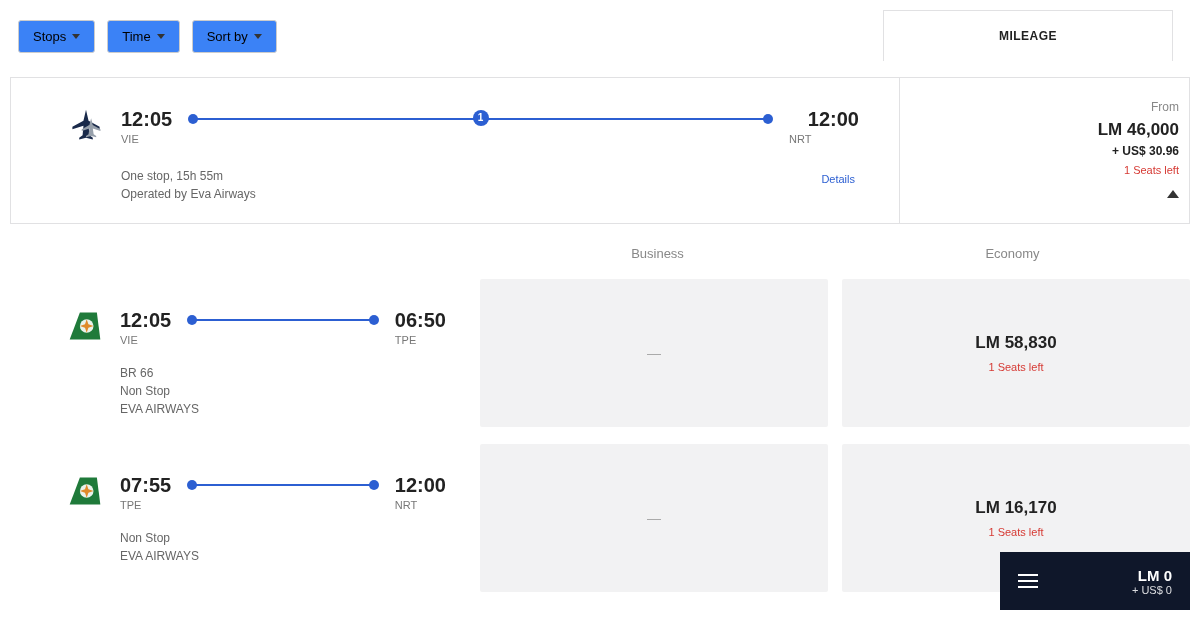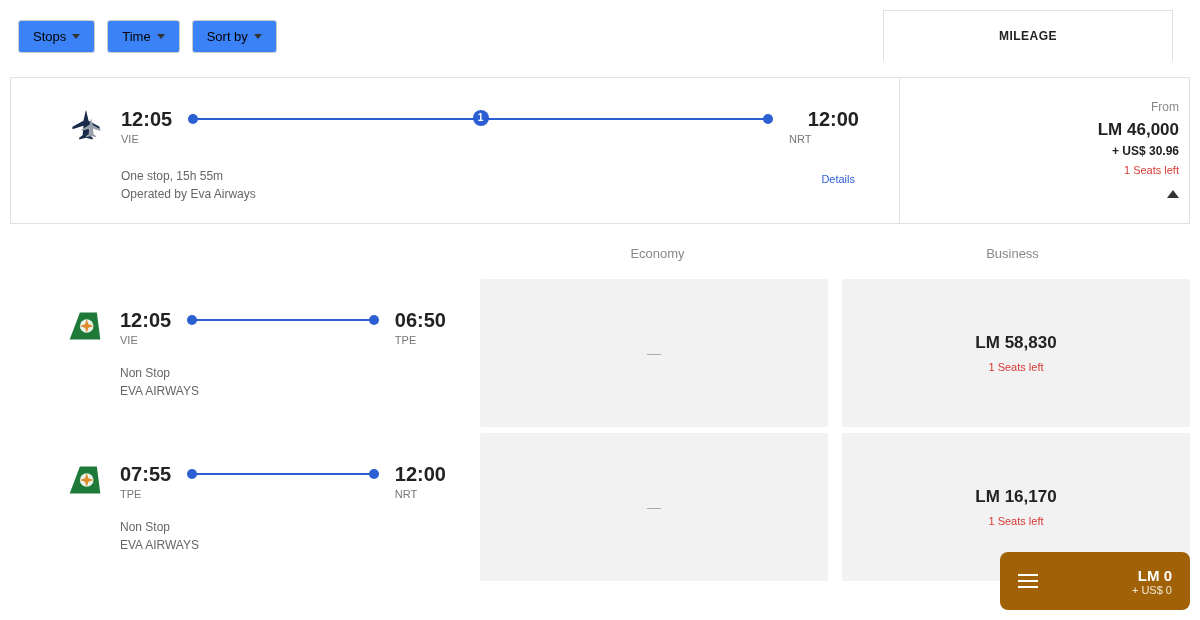--- a/index.html
+++ b/index.html
@@ -45,21 +45,21 @@
   .tail-icon { width: 34px; height: 34px; flex-shrink: 0; }
   .seg-main { flex: 1; }
   .seg-line-wrap { position: relative; height: 30px; flex: 1; margin: 0 18px; }
   .seg-line-wrap .rail { position: absolute; left: 0; right: 0; top: 6px; height: 2px; background: #2c5fd2; }
 
   .fare-card { flex: 1; background: #f2f2f3; border-radius: 2px; height: 148px; display: flex; flex-direction: column; align-items: center; justify-content: center; }
   .fare-card.empty .dash { color: #aaa; font-size: 14px; }
   .fare-card .price { font-size: 17px; font-weight: 600; }
   .fare-card .seats { font-size: 11px; color: #d63a34; margin-top: 8px; }
 
-  .cart-float { position: absolute; right: 10px; bottom: 10px; background: #a16207; color: #fff; width: 190px; height: 58px; border-radius: 8px; display: flex; align-items: center; padding: 0 18px; gap: 20px; }
+  .cart-float { position: absolute; right: 10px; bottom: 10px; background: #0f172a; color: #fff; width: 190px; height: 58px; border-radius: 0; display: flex; align-items: center; padding: 0 18px; gap: 20px; }
   .hamburger { width: 20px; display: flex; flex-direction: column; gap: 4px; }
   .hamburger span { height: 2px; background: #fff; }
   .cart-text { flex: 1; text-align: right; }
   .cart-main { font-size: 15px; font-weight: 700; }
   .cart-sub { font-size: 11px; opacity: 0.85; }
 </style>
 </head>
 <body>
 
 <div class="filter-bar">
@@ -121,22 +121,22 @@
     <div class="from-lbl">From</div>
     <div class="price-main">LM 46,000</div>
     <div class="price-sub">+ US$ 30.96</div>
     <div class="seats-left">1 Seats left</div>
     <div style="margin-top:8px;"><span class="caret-up-black" style="display:inline-block;"></span></div>
   </div>
 </div>
 
 <div class="class-header">
   <div class="sp"></div>
+  <div class="class-label">Business</div>
   <div class="class-label">Economy</div>
-  <div class="class-label">Business</div>
 </div>
 
 <div class="segment-row">
   <div class="seg-left">
     <span class="tail-icon">
       <svg viewBox="0 0 40 40">
           <path d="M2 36 L14 4 L34 4 L38 36 Z" fill="#1f7a3a"></path>
           <circle cx="22" cy="20" r="8" fill="#fff" opacity="0.9"></circle>
           <path d="M22 12 L24 18 L30 20 L24 22 L22 28 L20 22 L14 20 L20 18 Z" fill="#e08a2a"></path>
         </svg>
@@ -151,20 +151,21 @@
           <div class="rail"></div>
           <div class="dot start"></div>
           <div class="dot end"></div>
         </div>
         <div class="time-block">
           <span class="time-big">06:50</span>
           <span class="airport">TPE</span>
         </div>
       </div>
       <div class="flight-meta" style="margin-top:18px;">
+        <div>BR 66</div>
         <div>Non Stop</div>
         <div>EVA AIRWAYS</div>
       </div>
     </div>
   </div>
   <div class="fare-card empty">
     <span class="dash">—</span>
   </div>
   <div class="fare-card">
     <span class="price">LM 58,830</span>

